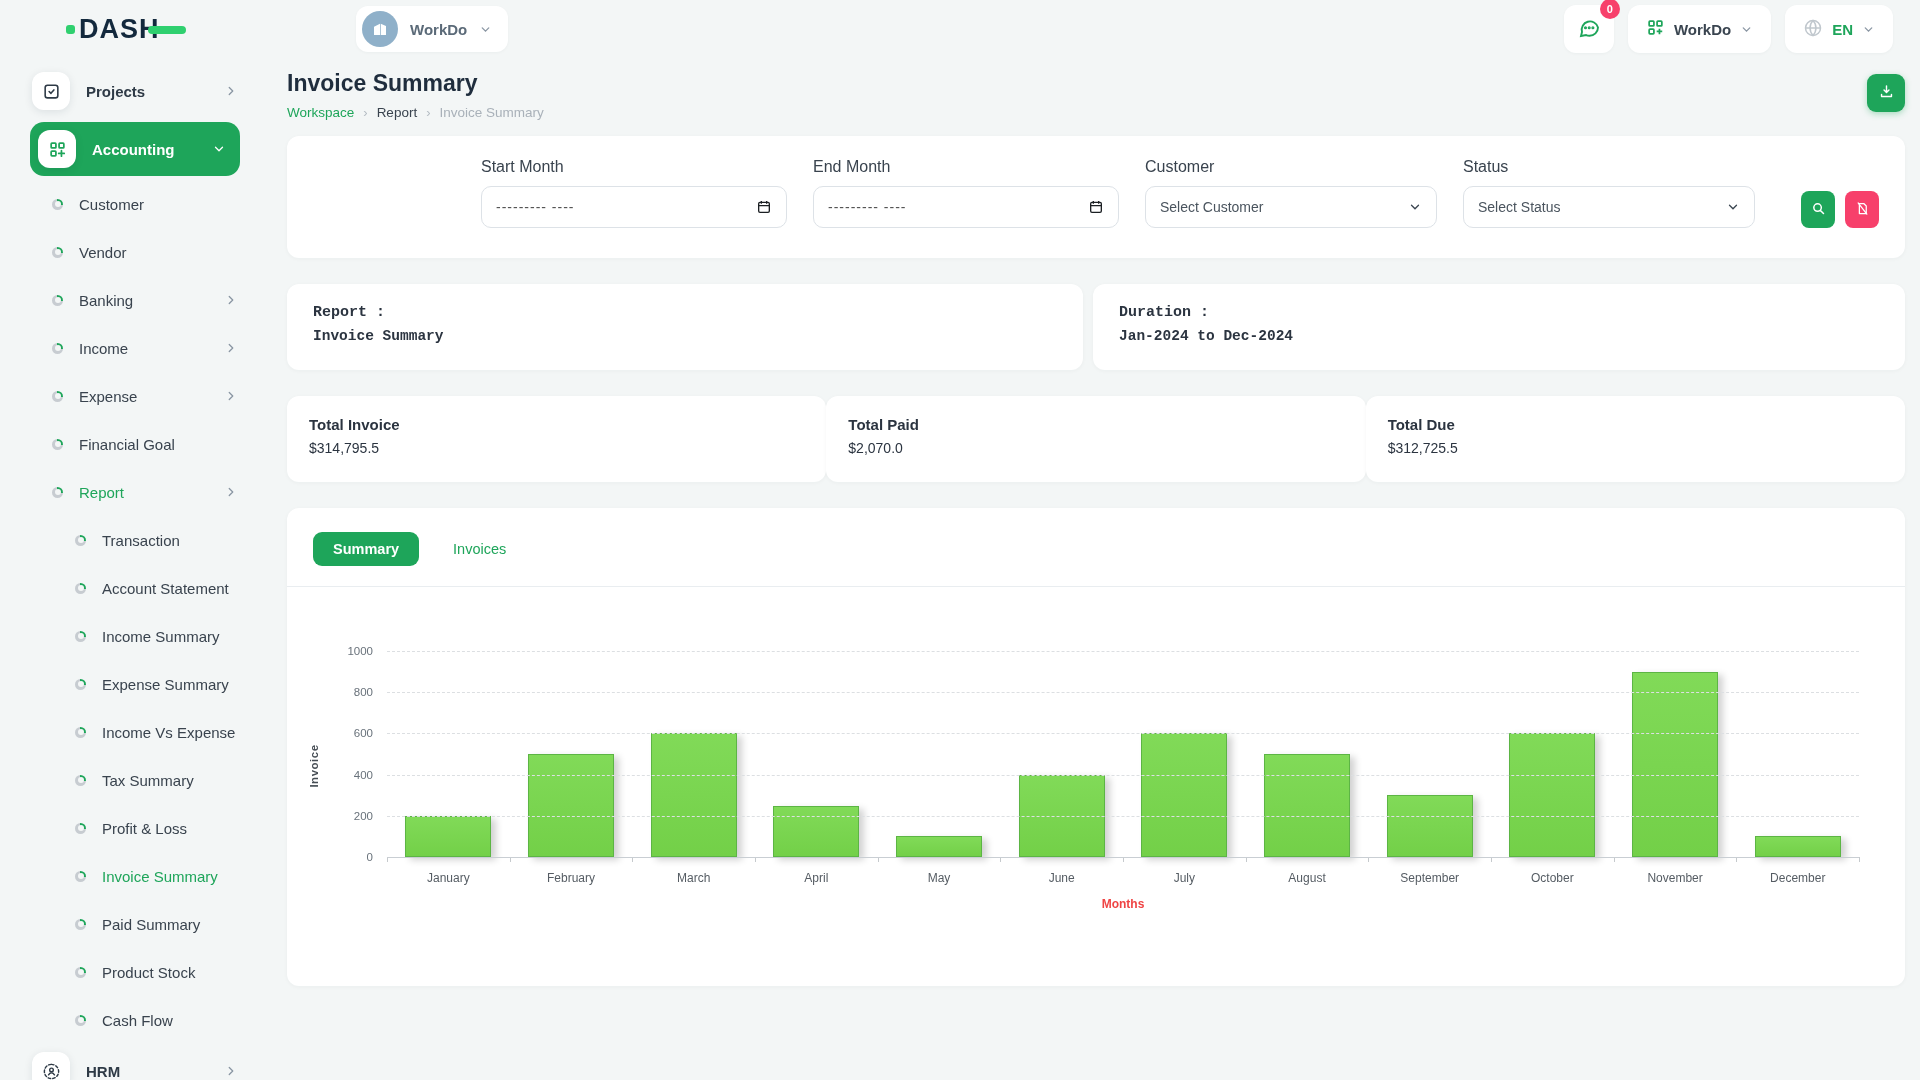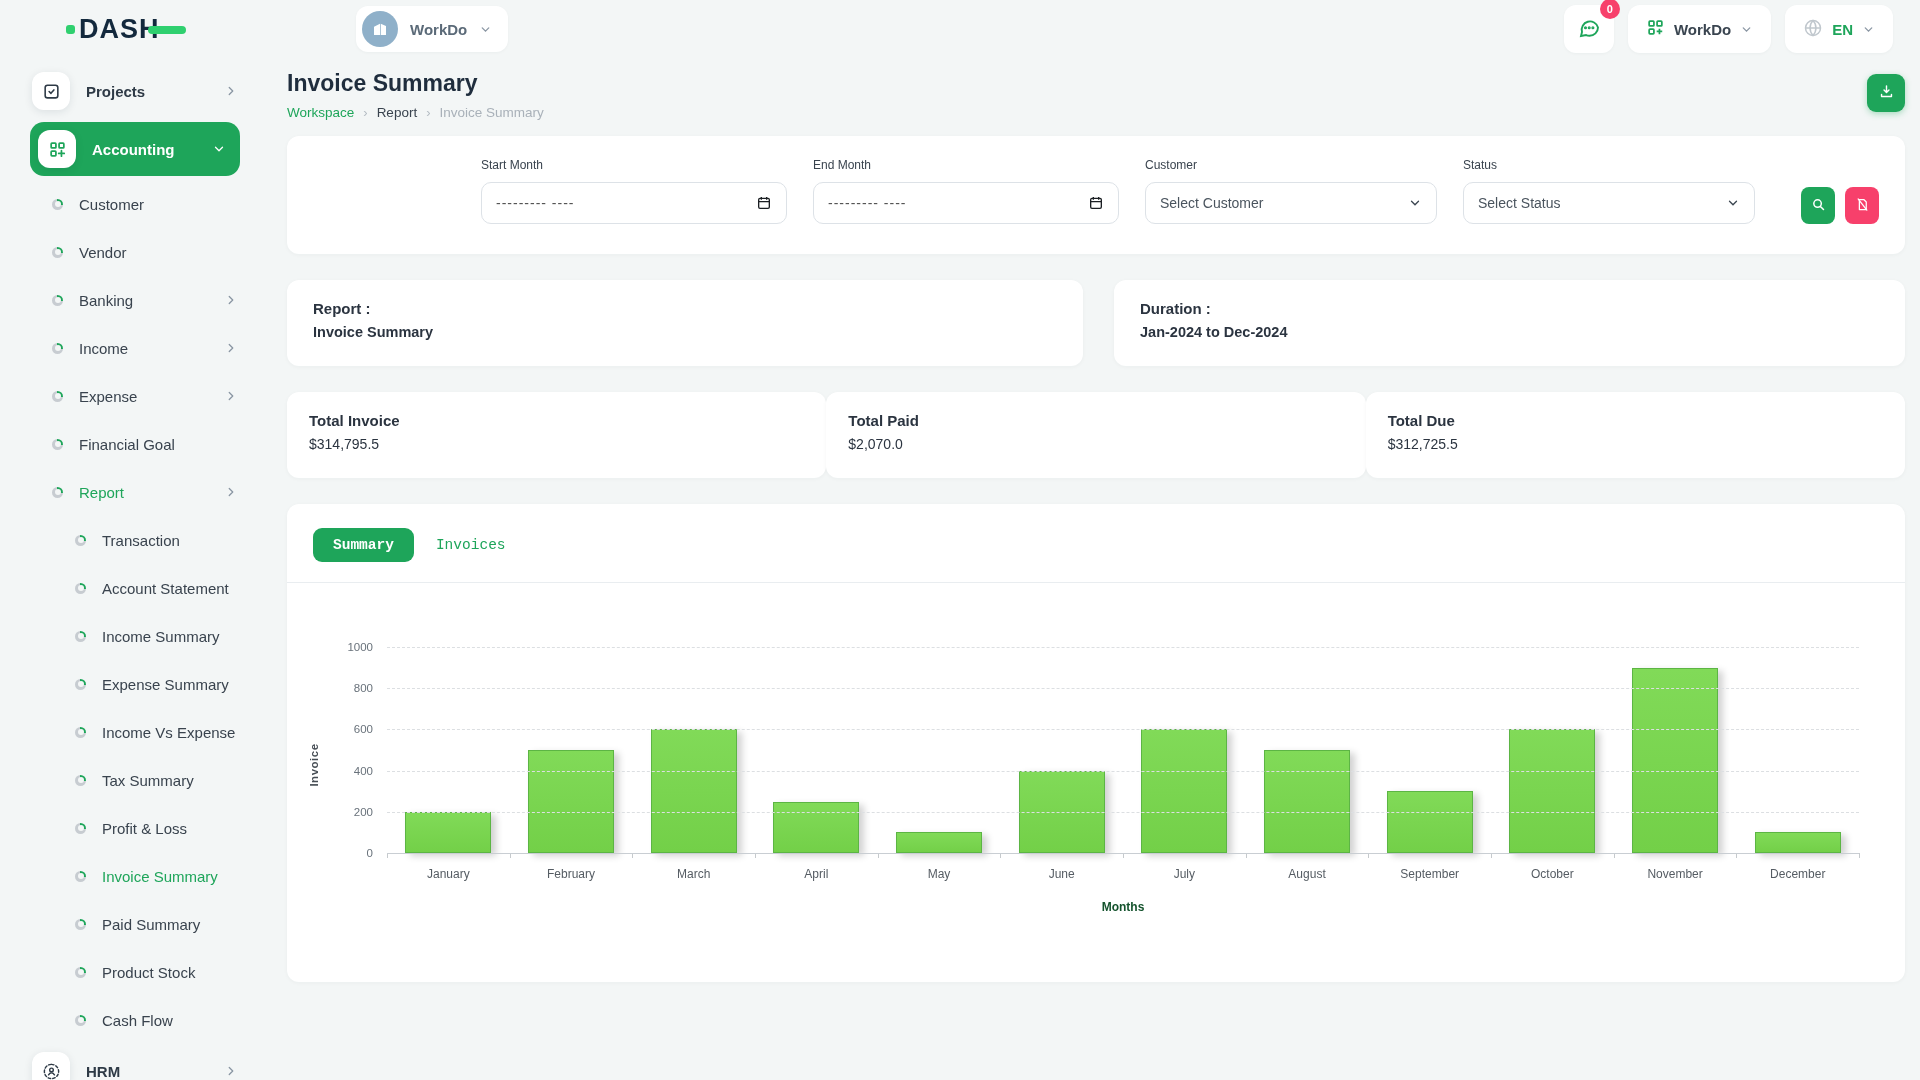--- a/index.html
+++ b/index.html
@@ -58,66 +58,66 @@
   .bc-cur{ color:#a9b1b9;}
   .bc-sep{ color:#b4bcc3; font-size:13px;}
   .dl-btn{ margin-left:auto; width:38px; height:38px; border-radius:9px; background:var(--green); border:none; display:flex; align-items:center; justify-content:center; cursor:pointer; margin-top:4px; box-shadow:0 2px 6px rgba(30,165,90,.35);}
 
   .card{ background:#fff; border-radius:12px; box-shadow:0 1px 4px rgba(20,40,60,.04);}
 
   
   .filter-card{ margin-top:16px; padding:22px 26px 30px; display:flex; gap:26px; align-items:flex-end;}
   .filter-spacer{ width:142px; flex:0 0 auto;}
   .field{ display:flex; flex-direction:column;}
-  .field label{ font-size:12px; color:#39434e; margin-bottom:10px;}
+  .field label{ font-size:16px; color:#39434e; margin-bottom:10px;}
   .control{ height:42px; border:1px solid var(--border); border-radius:10px; display:flex; align-items:center; padding:0 14px; background:#fff; cursor:pointer; color:#4a545e; font-size:14px;}
   .control .ph{ letter-spacing:1px; color:#555;}
   .control .end-ic{ margin-left:auto; display:flex;}
   .w-date{ width:306px;}
   .w-sel{ width:292px;}
   .btns{ margin-left:auto; display:flex; gap:10px;}
   .sq-btn{ width:34px; height:37px; border:none; border-radius:8px; display:flex; align-items:center; justify-content:center; cursor:pointer;}
   .sq-btn.search{ background:var(--green);}
   .sq-btn.reset{ background:var(--pink);}
 
   
-  .info-row{ margin-top:26px; display:flex; gap:31px;}
+  .info-row{ margin-top:26px; display:flex; gap:10px;font-family:Liberation Mono, monospace;}
   .info-card{ padding:20px 26px; height:86px;}
   .info-card .lbl{ font-size:15px; font-weight:700; color:#2b3440;}
   .info-card .val{ font-size:14.5px; font-weight:600; color:#2b3440; margin-top:7px;}
   .report-card{ flex:0 0 796px;}
   .duration-card{ flex:1;}
 
   .stats-row{ margin-top:26px; display:flex; }
   .stat-card{ flex:1; padding:20px 22px; height:86px;}
   .stat-card .lbl{ font-size:15px; font-weight:700; color:#2b3440;}
   .stat-card .val{ font-size:14px; font-weight:500; color:#2b3440; margin-top:7px;}
 
   
   .chart-card{ margin-top:26px; padding:24px 0 34px; height:478px;}
-  .tabs{ display:flex; align-items:flex-start; gap:16px; padding:0 26px;font-family:Liberation Mono, monospace;}
+  .tabs{ display:flex; align-items:flex-start; gap:28px; padding:0 26px;}
   .tab{ font-size:14.5px; cursor:pointer; border-radius:9px; padding:9px 20px;}
   .tab.active{ background:var(--green); color:#fff; font-weight:600;}
   .tab.plain{ color:var(--green); padding:9px 6px;}
   .tabs-divider{ border-top:1px solid #e9edf0; margin-top:20px;}
 
   .chart-wrap{ position:relative; margin:64px 46px 0 100px;}
   .plot{ position:relative; height:206px;}
   .gridline{ position:absolute; left:0; right:0; border-top:1px dashed #dcdfe2; }
   .gridline.zero{ border-top:1px solid #c9ced3;}
   .ytick{ position:absolute; right:calc(100% + 14px); transform:translateY(-50%); font-size:11.5px; color:#69727b;}
   .ylabel{ position:absolute; right:calc(100% + 52px); top:42%; transform:rotate(-90deg); transform-origin:center; font-size:11.5px; font-weight:700; color:#464d54; letter-spacing:.5px;}
   .bars{ position:absolute; inset:0; display:flex; align-items:flex-end;}
   .bar-col{ flex:1; display:flex; justify-content:center; align-items:flex-end; height:100%;}
   .bar{ width:70%; background:linear-gradient(180deg,#81da58,#73d048); border:1px solid var(--bar-border); box-shadow:5px 3px 7px rgba(0,0,0,.18);}
   .axis-ticks{ position:absolute; left:0; right:0; top:100%; height:6px;}
   .axis-ticks i{ position:absolute; top:0; width:1px; height:5px; background:#c6cacd;}
   .xlabels{ display:flex; margin-top:14px;}
   .xlabels div{ flex:1; text-align:center; font-size:12px; color:#555c63;}
-  .xaxis-title{ text-align:center; margin-top:19px; font-size:12px; font-weight:700; color:#14532d;}
+  .xaxis-title{ text-align:center; margin-top:12px; font-size:12px; font-weight:700; color:#ef4444;}
 </style>
 </head>
 <body>
 
 <div class="topbar">
   <div class="logo">
     <span class="logo-dot"></span>
     <span class="logo-text">DASH</span>
     <span class="logo-dash"></span>
   </div>

